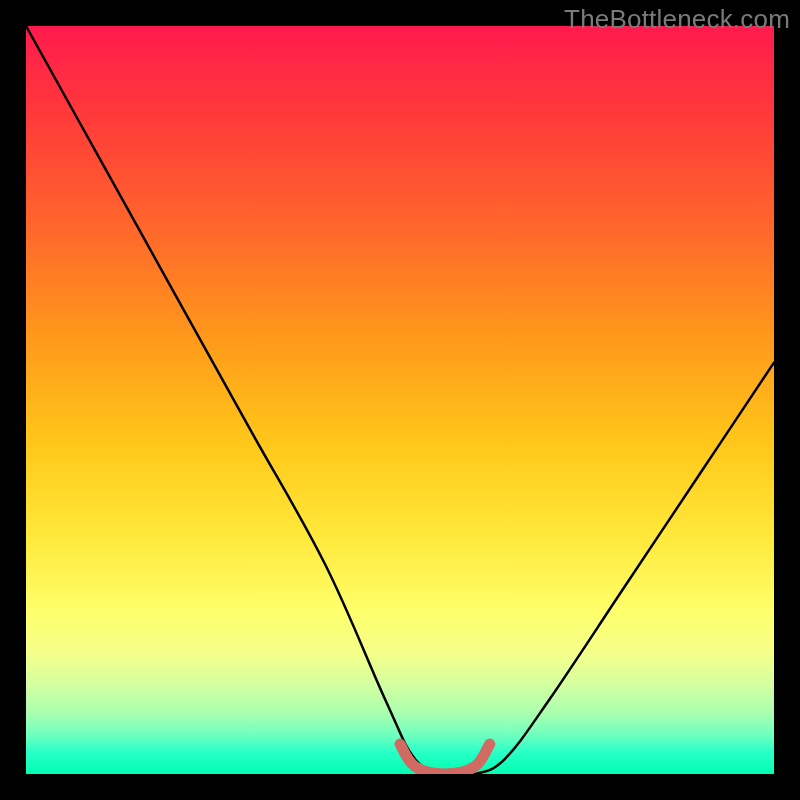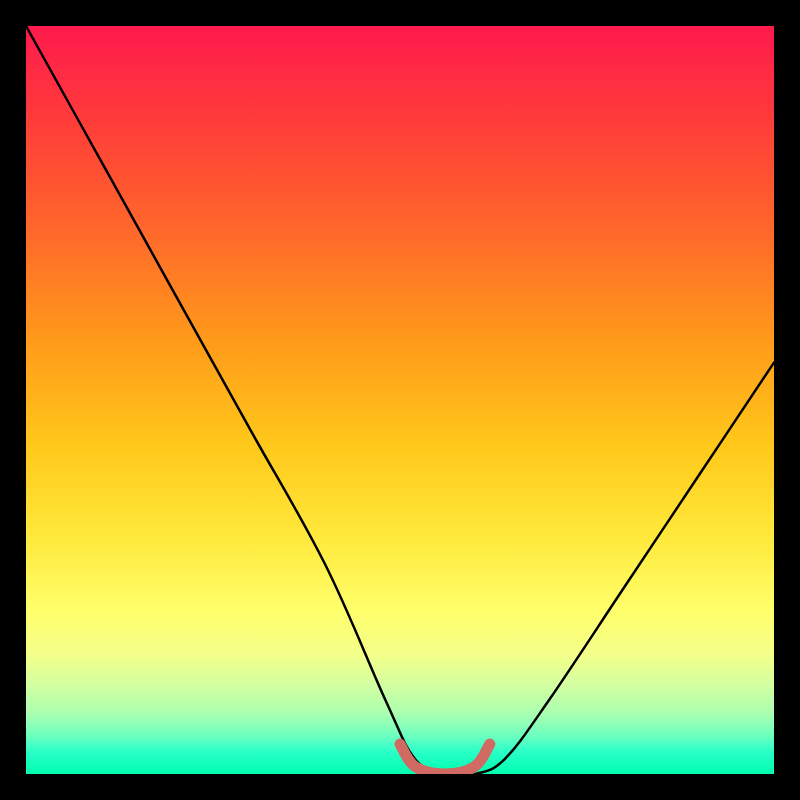--- a/index.html
+++ b/index.html
@@ -53,13 +53,14 @@
 </head>
 <body>
 
 <div class="canvas">
   <div class="plot">
     <svg class="curve" viewBox="0 0 748 748" preserveAspectRatio="none">
       <path d="M 0.00 0.00 C 13.46 24.24, 47.87 86.17, 74.80 134.64 C 101.73 183.11, 122.67 220.81, 149.60 269.28 C 176.53 317.75, 197.47 355.45, 224.40 403.92 C 251.33 452.39, 274.96 490.09, 299.20 538.56 C 323.44 587.03, 342.88 638.19, 359.04 673.20 C 375.20 708.21, 378.19 719.58, 388.96 733.04 C 399.73 746.50, 408.11 745.31, 418.88 748.00 C 429.65 750.69, 438.03 750.69, 448.80 748.00 C 459.57 745.31, 465.26 746.50, 478.72 733.04 C 492.18 719.58, 502.06 704.17, 523.60 673.20 C 545.14 642.23, 571.47 601.39, 598.40 561.00 C 625.33 520.61, 646.27 489.19, 673.20 448.80 C 700.13 408.41, 734.54 356.80, 748.00 336.60" id="curve-main" fill="none" stroke="#000" stroke-width="2.5" stroke-linecap="round" stroke-linejoin="round"></path>
       <path d="M 374.00 718.08 C 376.69 722.12, 380.88 735.13, 388.96 740.52 C 397.04 745.91, 408.11 748.00, 418.88 748.00 C 429.65 748.00, 440.72 745.91, 448.80 740.52 C 456.88 735.13, 461.07 722.12, 463.76 718.08" id="curve-marker" fill="none" stroke="#d06a62" stroke-width="11" stroke-linecap="round" stroke-linejoin="round"></path>
     </svg>
   </div>
+  <div class="watermark">TheBottleneck.com</div>
 </div>
 
 </body></html>

